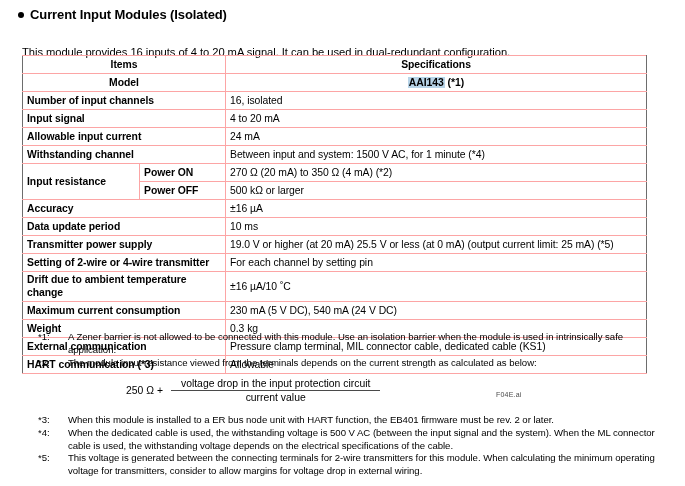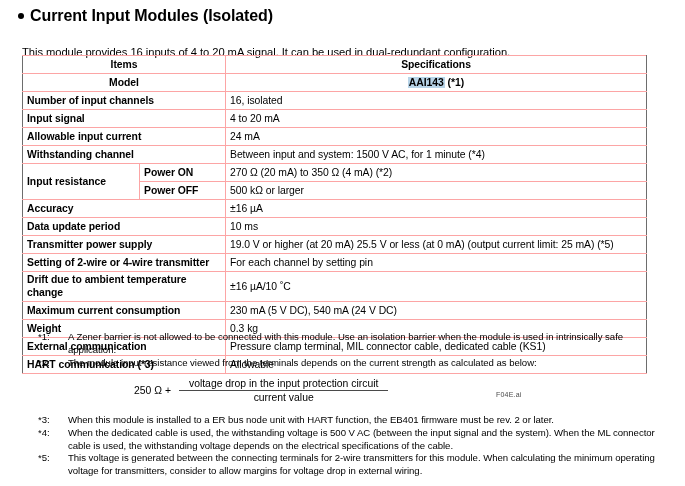--- a/index.html
+++ b/index.html
@@ -15,21 +15,21 @@
     -webkit-font-smoothing: antialiased;
     overflow: hidden;
     position: relative;
   }
 
   
   .page-heading {
     position: absolute;
     left: 18px;
     top: 7px;
-    font-size: 16px;
+    font-size: 13px;
     font-weight: bold;
     letter-spacing: -0.1px;
     white-space: nowrap;
   }
   .bullet-dot {
     display: inline-block;
     width: 6px;
     height: 6px;
     border-radius: 50%;
     background: #000;
@@ -117,21 +117,21 @@
   
   .formula-wrap {
     position: absolute;
     left: 22px;
     top: 372px;
     width: 640px;
     height: 36px;
   }
   .formula {
     position: absolute;
-    left: 112px;
+    left: 104px;
     top: 6px;
     display: flex;
     align-items: center;
     font-size: 10.4px;
   }
   .formula-lead {
     margin-right: 8px;
     white-space: nowrap;
   }
   .frac {

